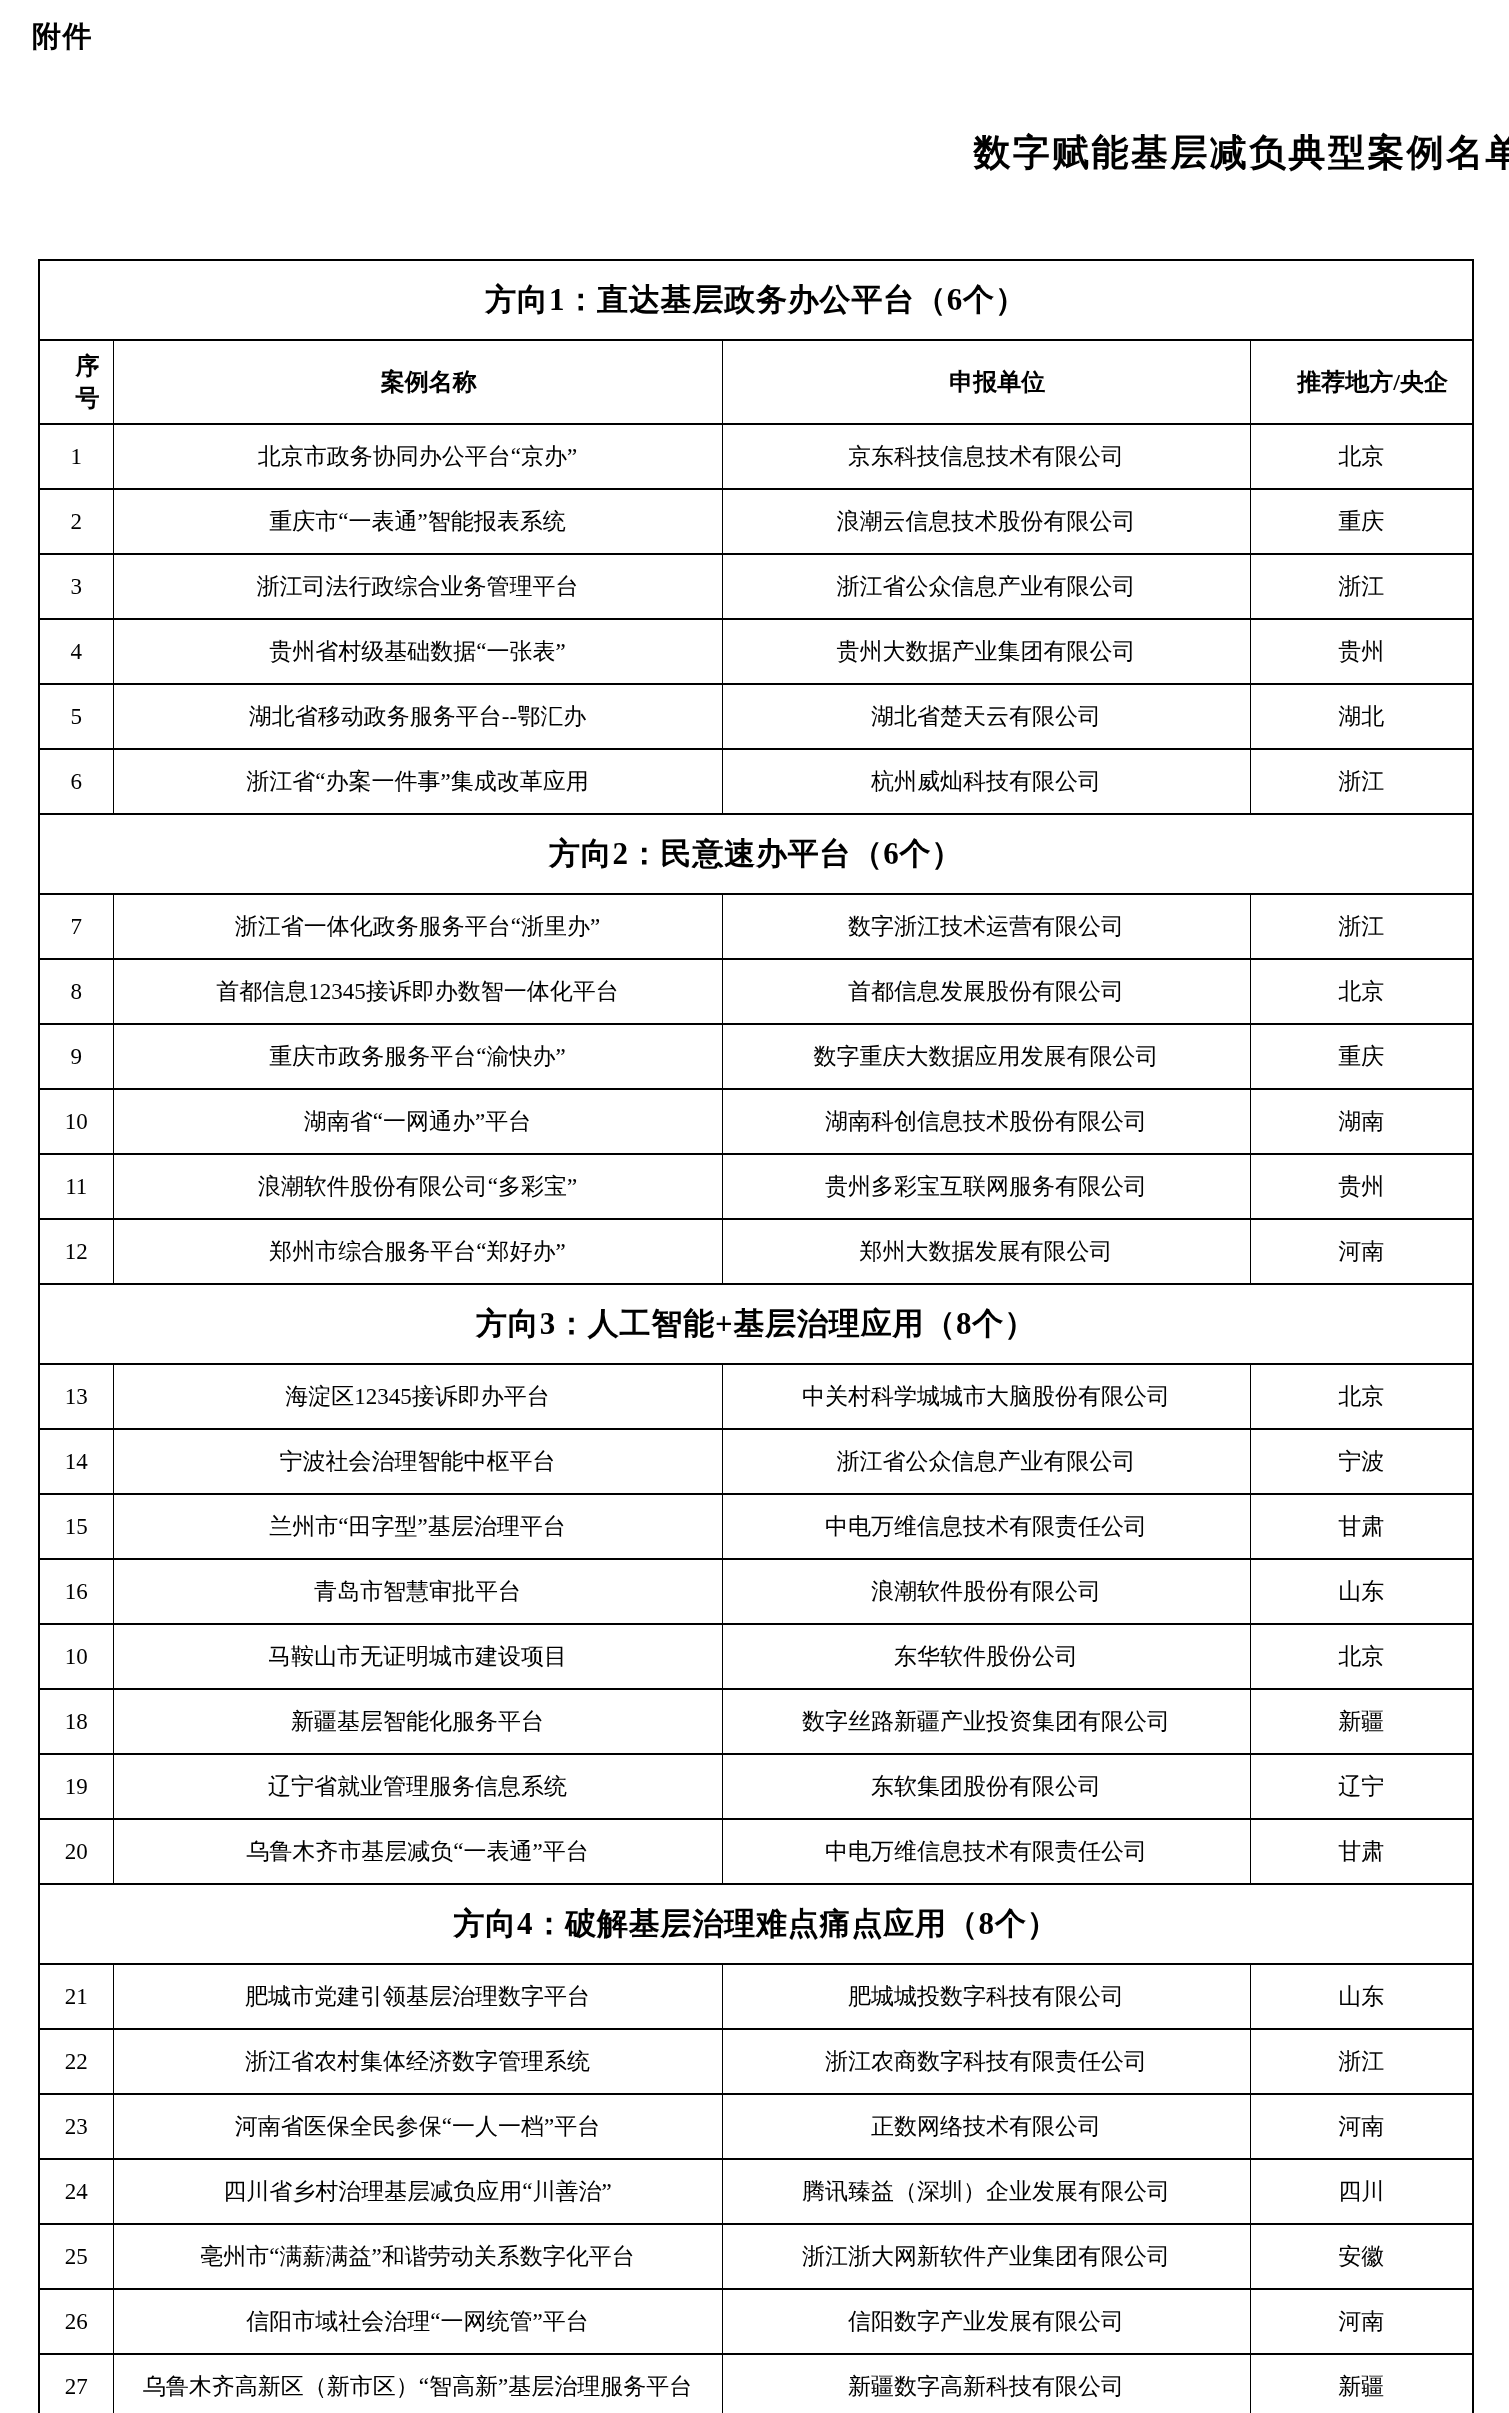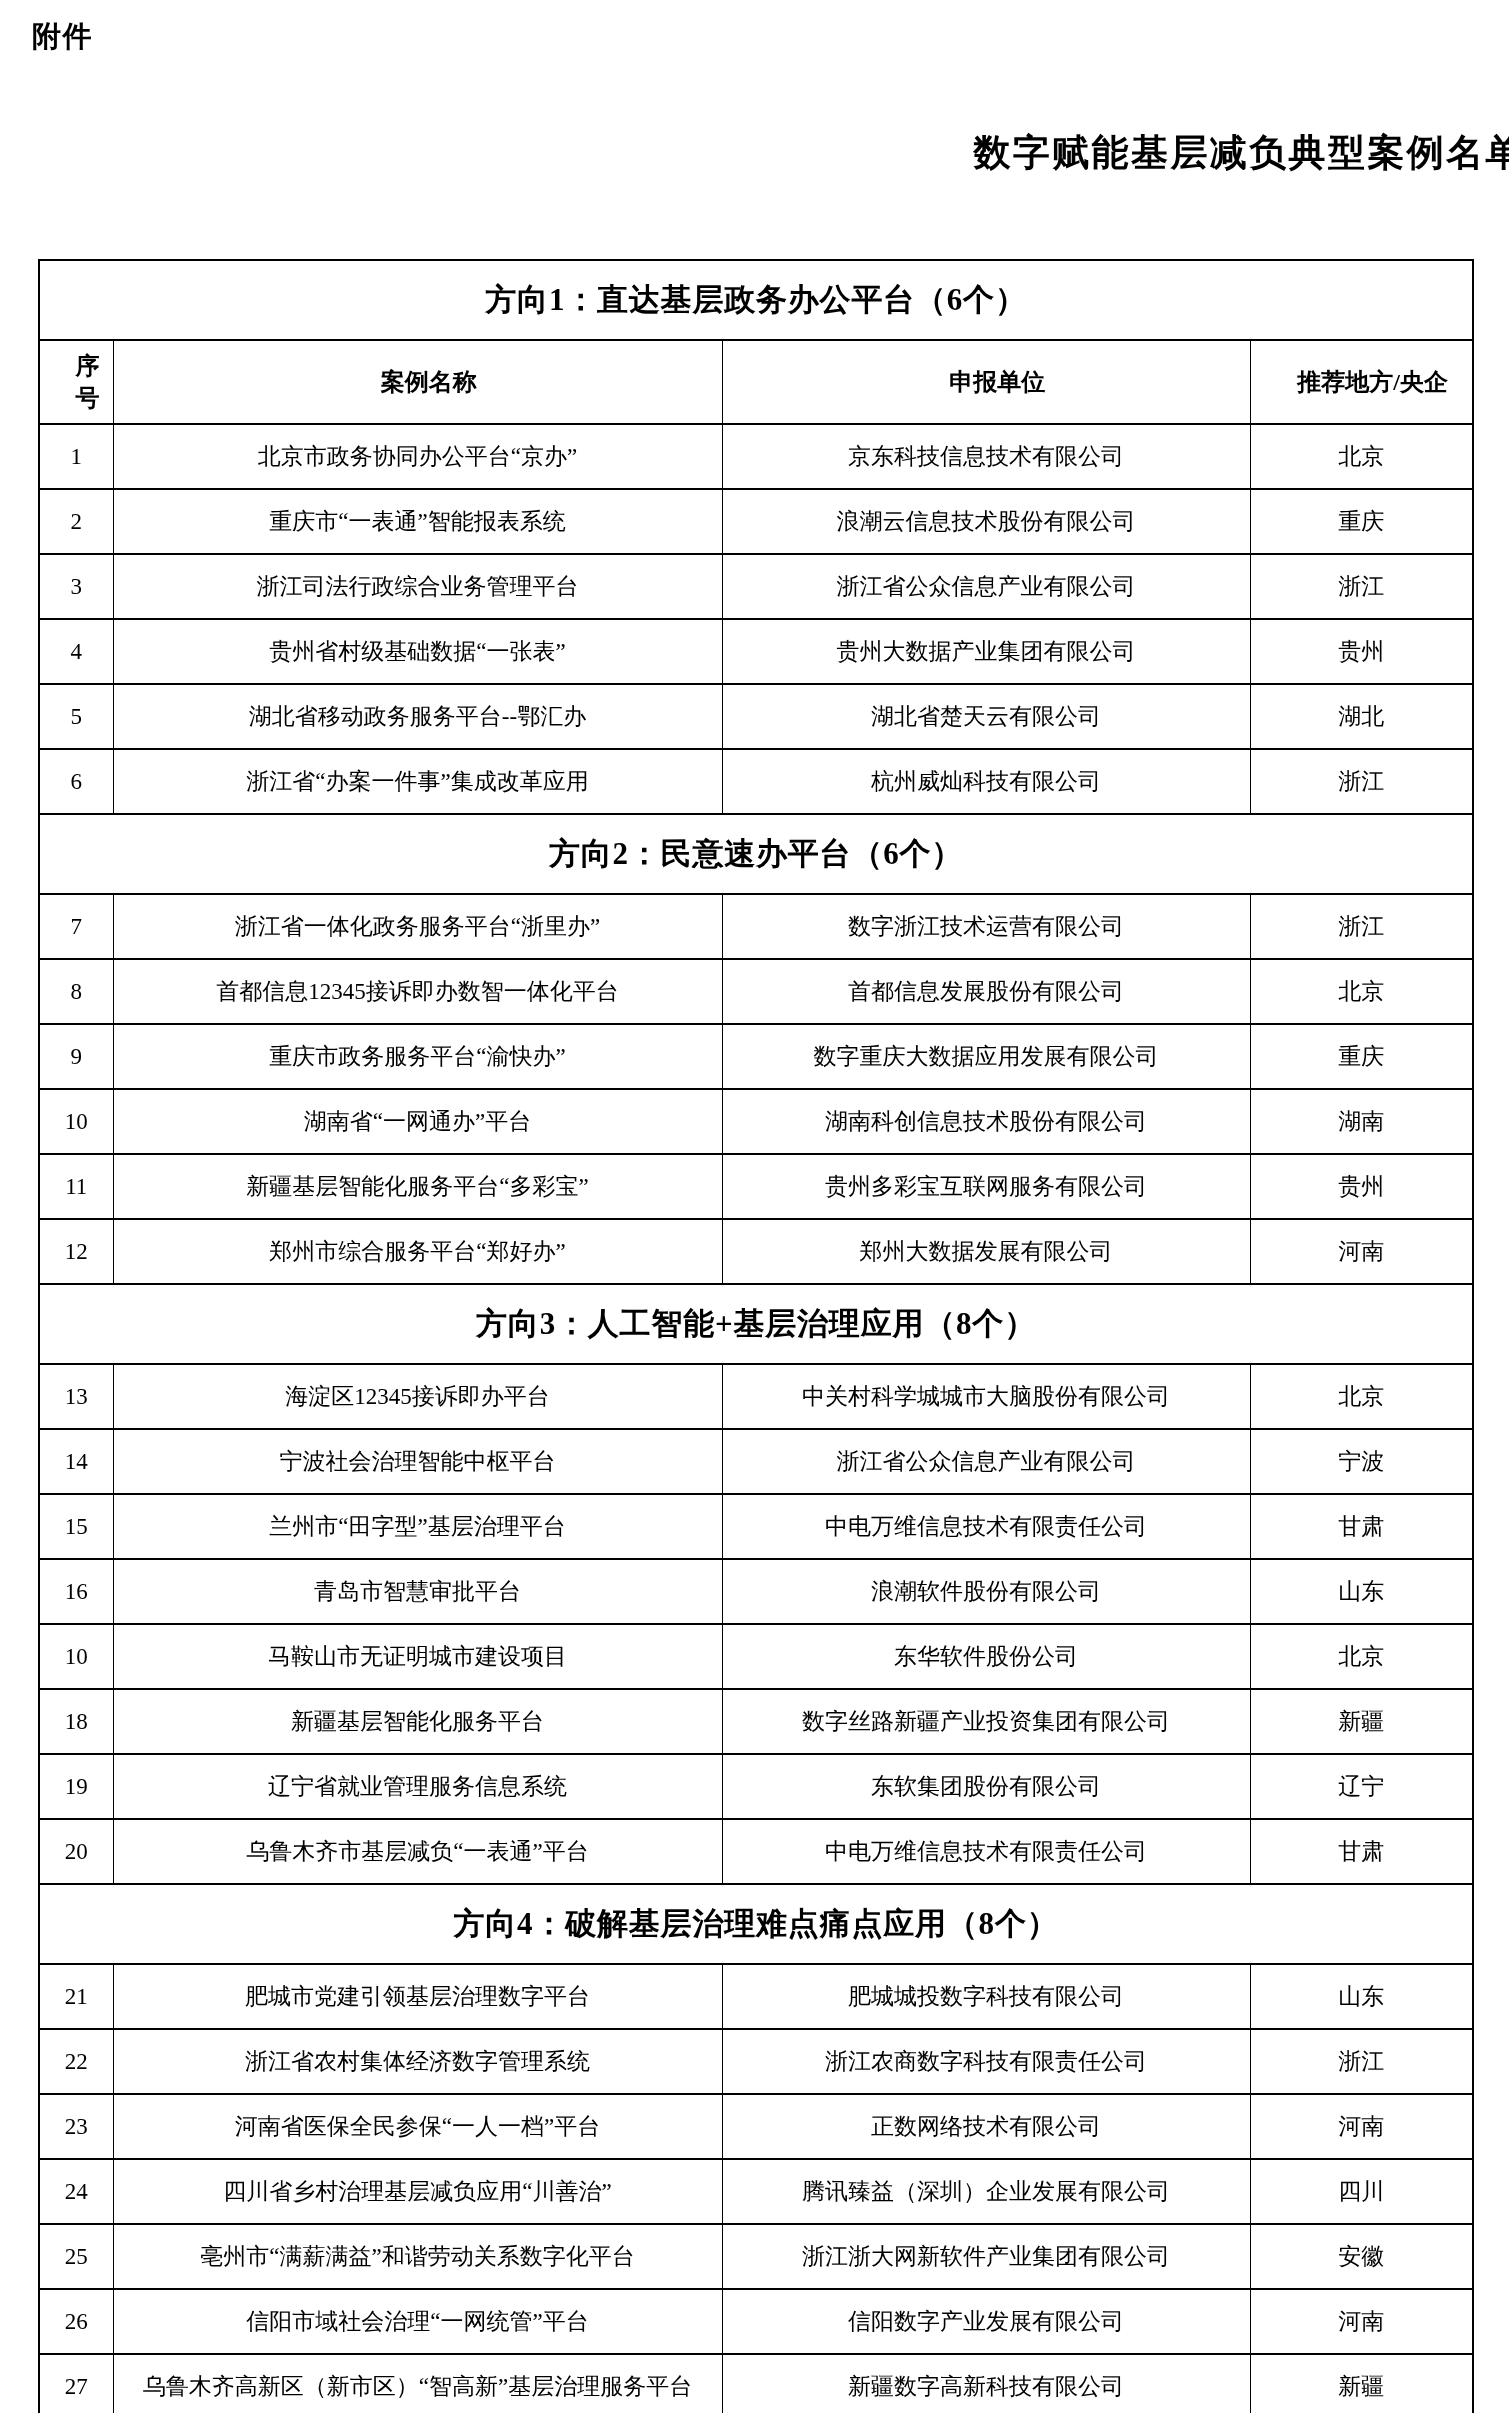--- a/index.html
+++ b/index.html
@@ -126,21 +126,21 @@
         <td>重庆</td>
       </tr>
       <tr class="data-row">
         <td>10</td>
         <td>湖南省“一网通办”平台</td>
         <td>湖南科创信息技术股份有限公司</td>
         <td>湖南</td>
       </tr>
       <tr class="data-row">
         <td>11</td>
-        <td>新疆基层智能化服务平台“多彩宝”</td>
+        <td>浪潮软件股份有限公司“多彩宝”</td>
         <td>贵州多彩宝互联网服务有限公司</td>
         <td>贵州</td>
       </tr>
       <tr class="data-row">
         <td>12</td>
         <td>郑州市综合服务平台“郑好办”</td>
         <td>郑州大数据发展有限公司</td>
         <td>河南</td>
       </tr>
       <tr class="section-row">

